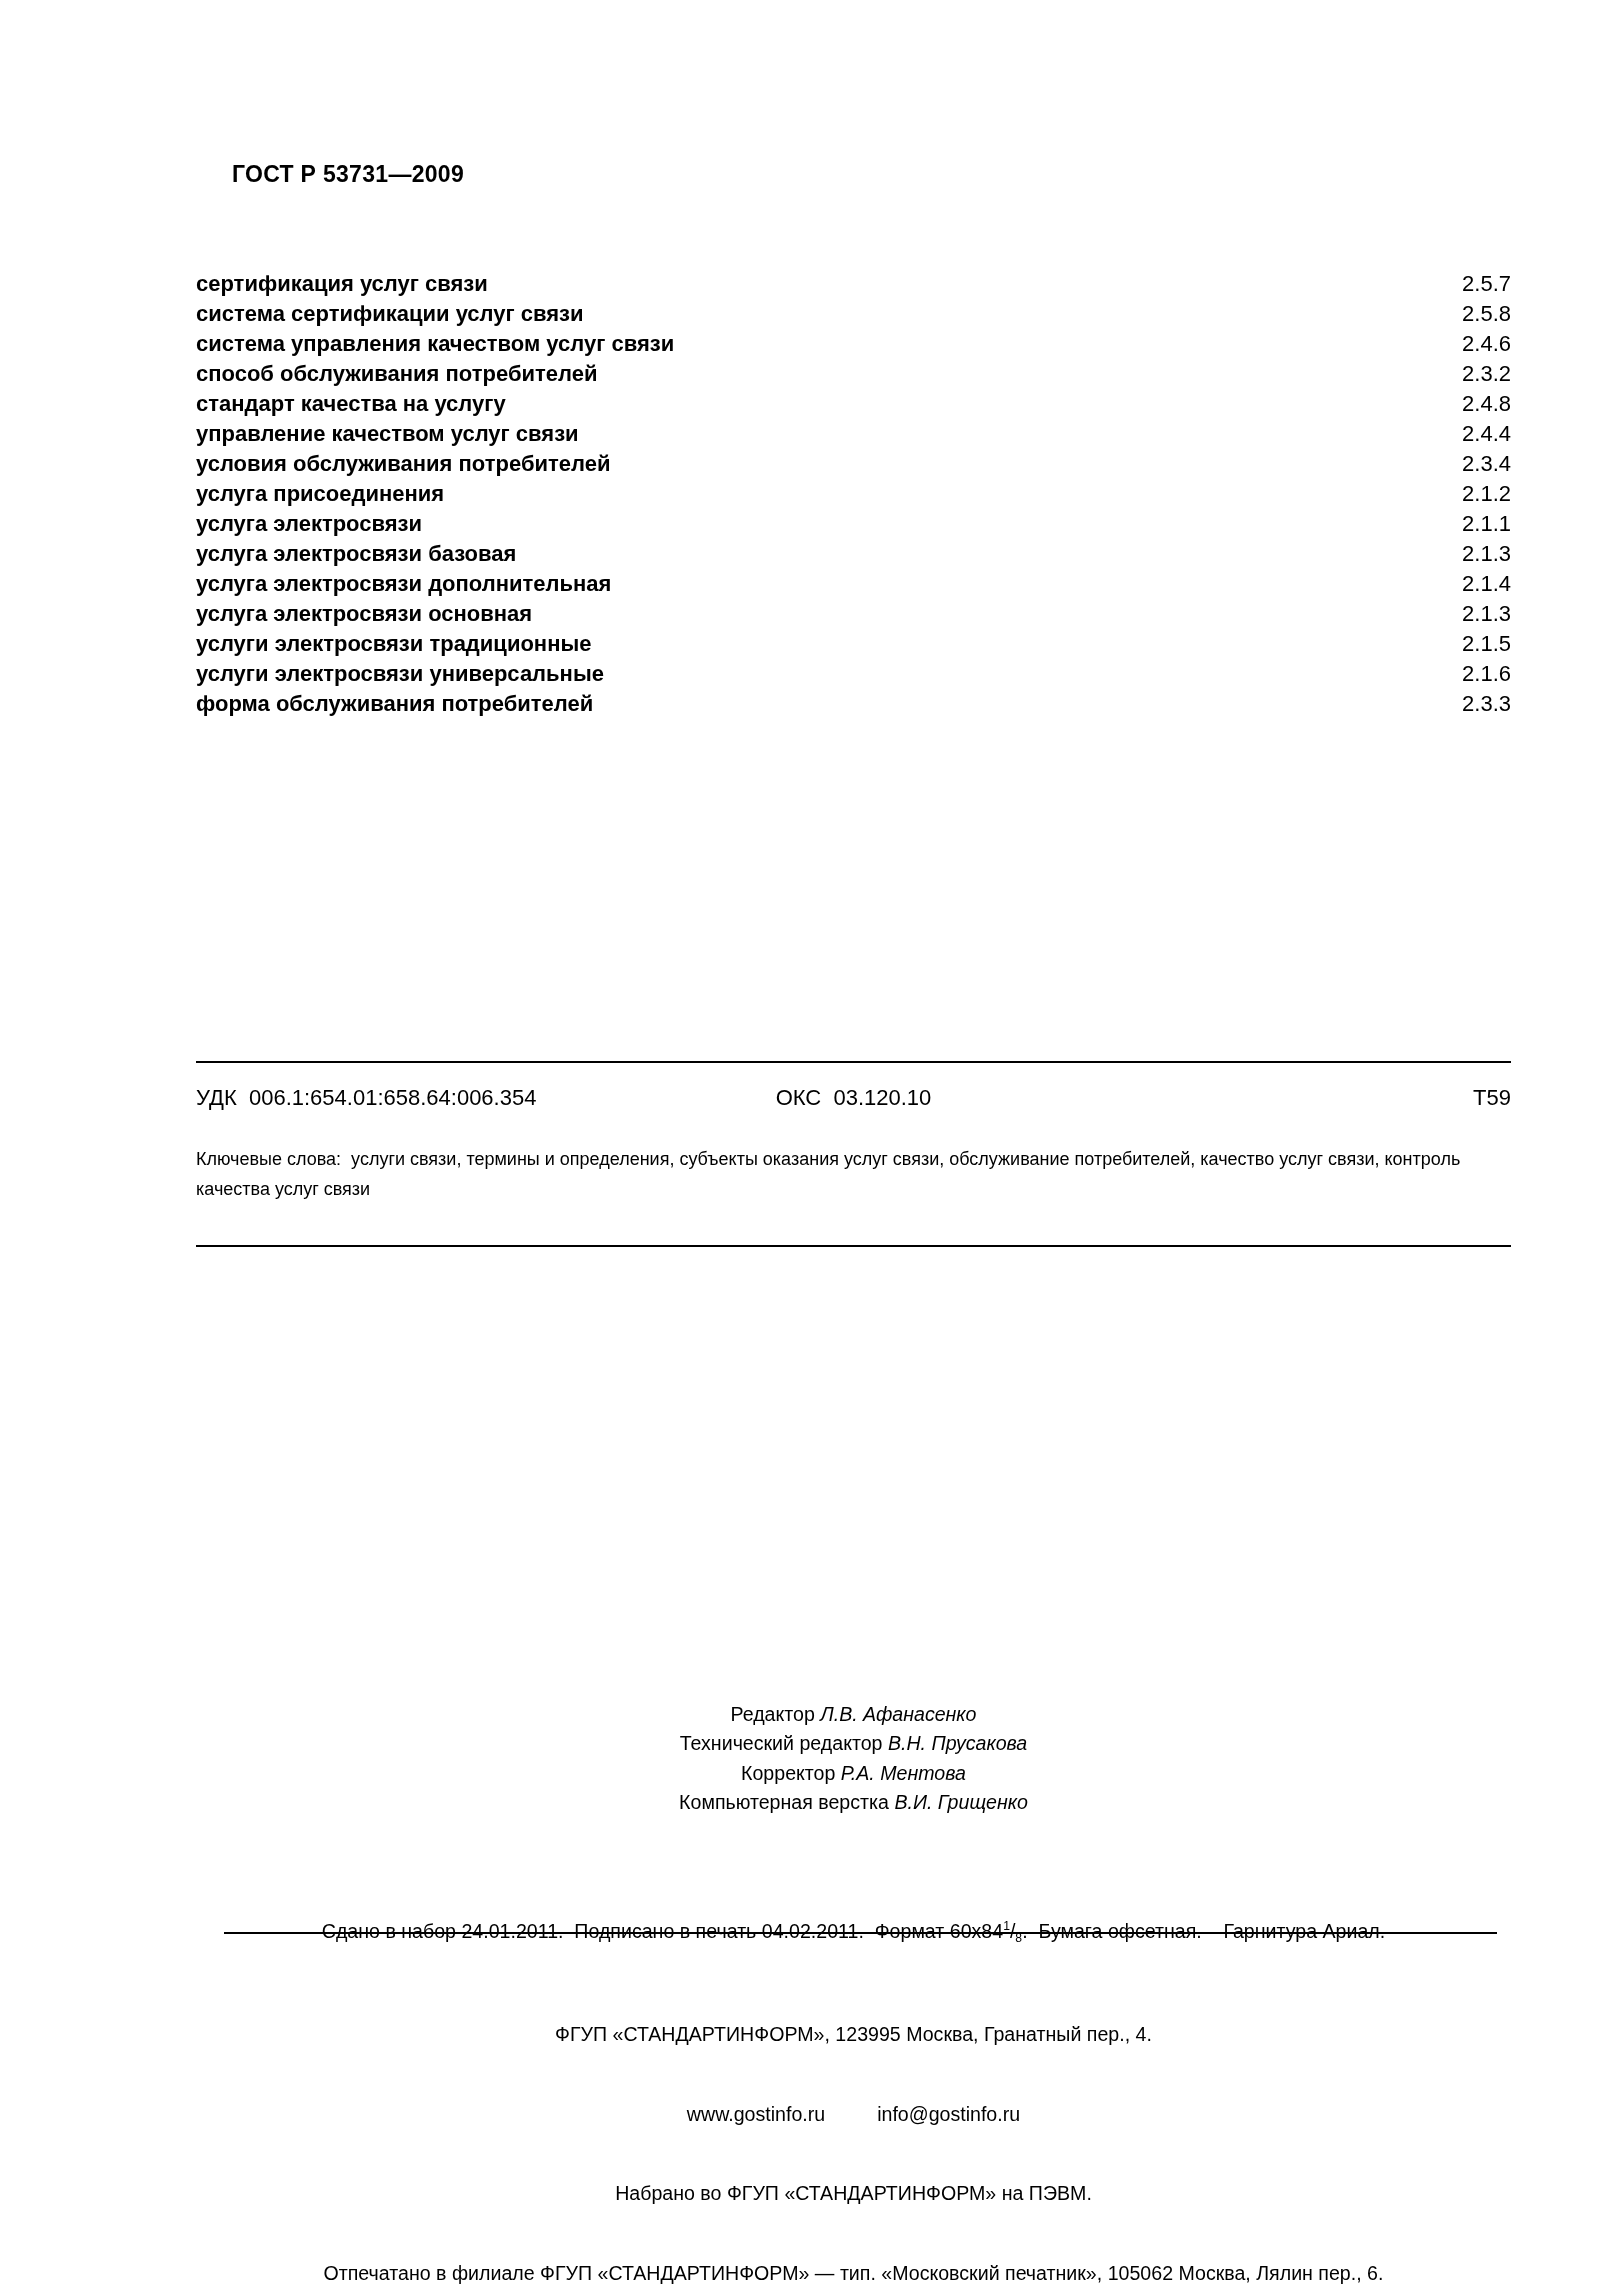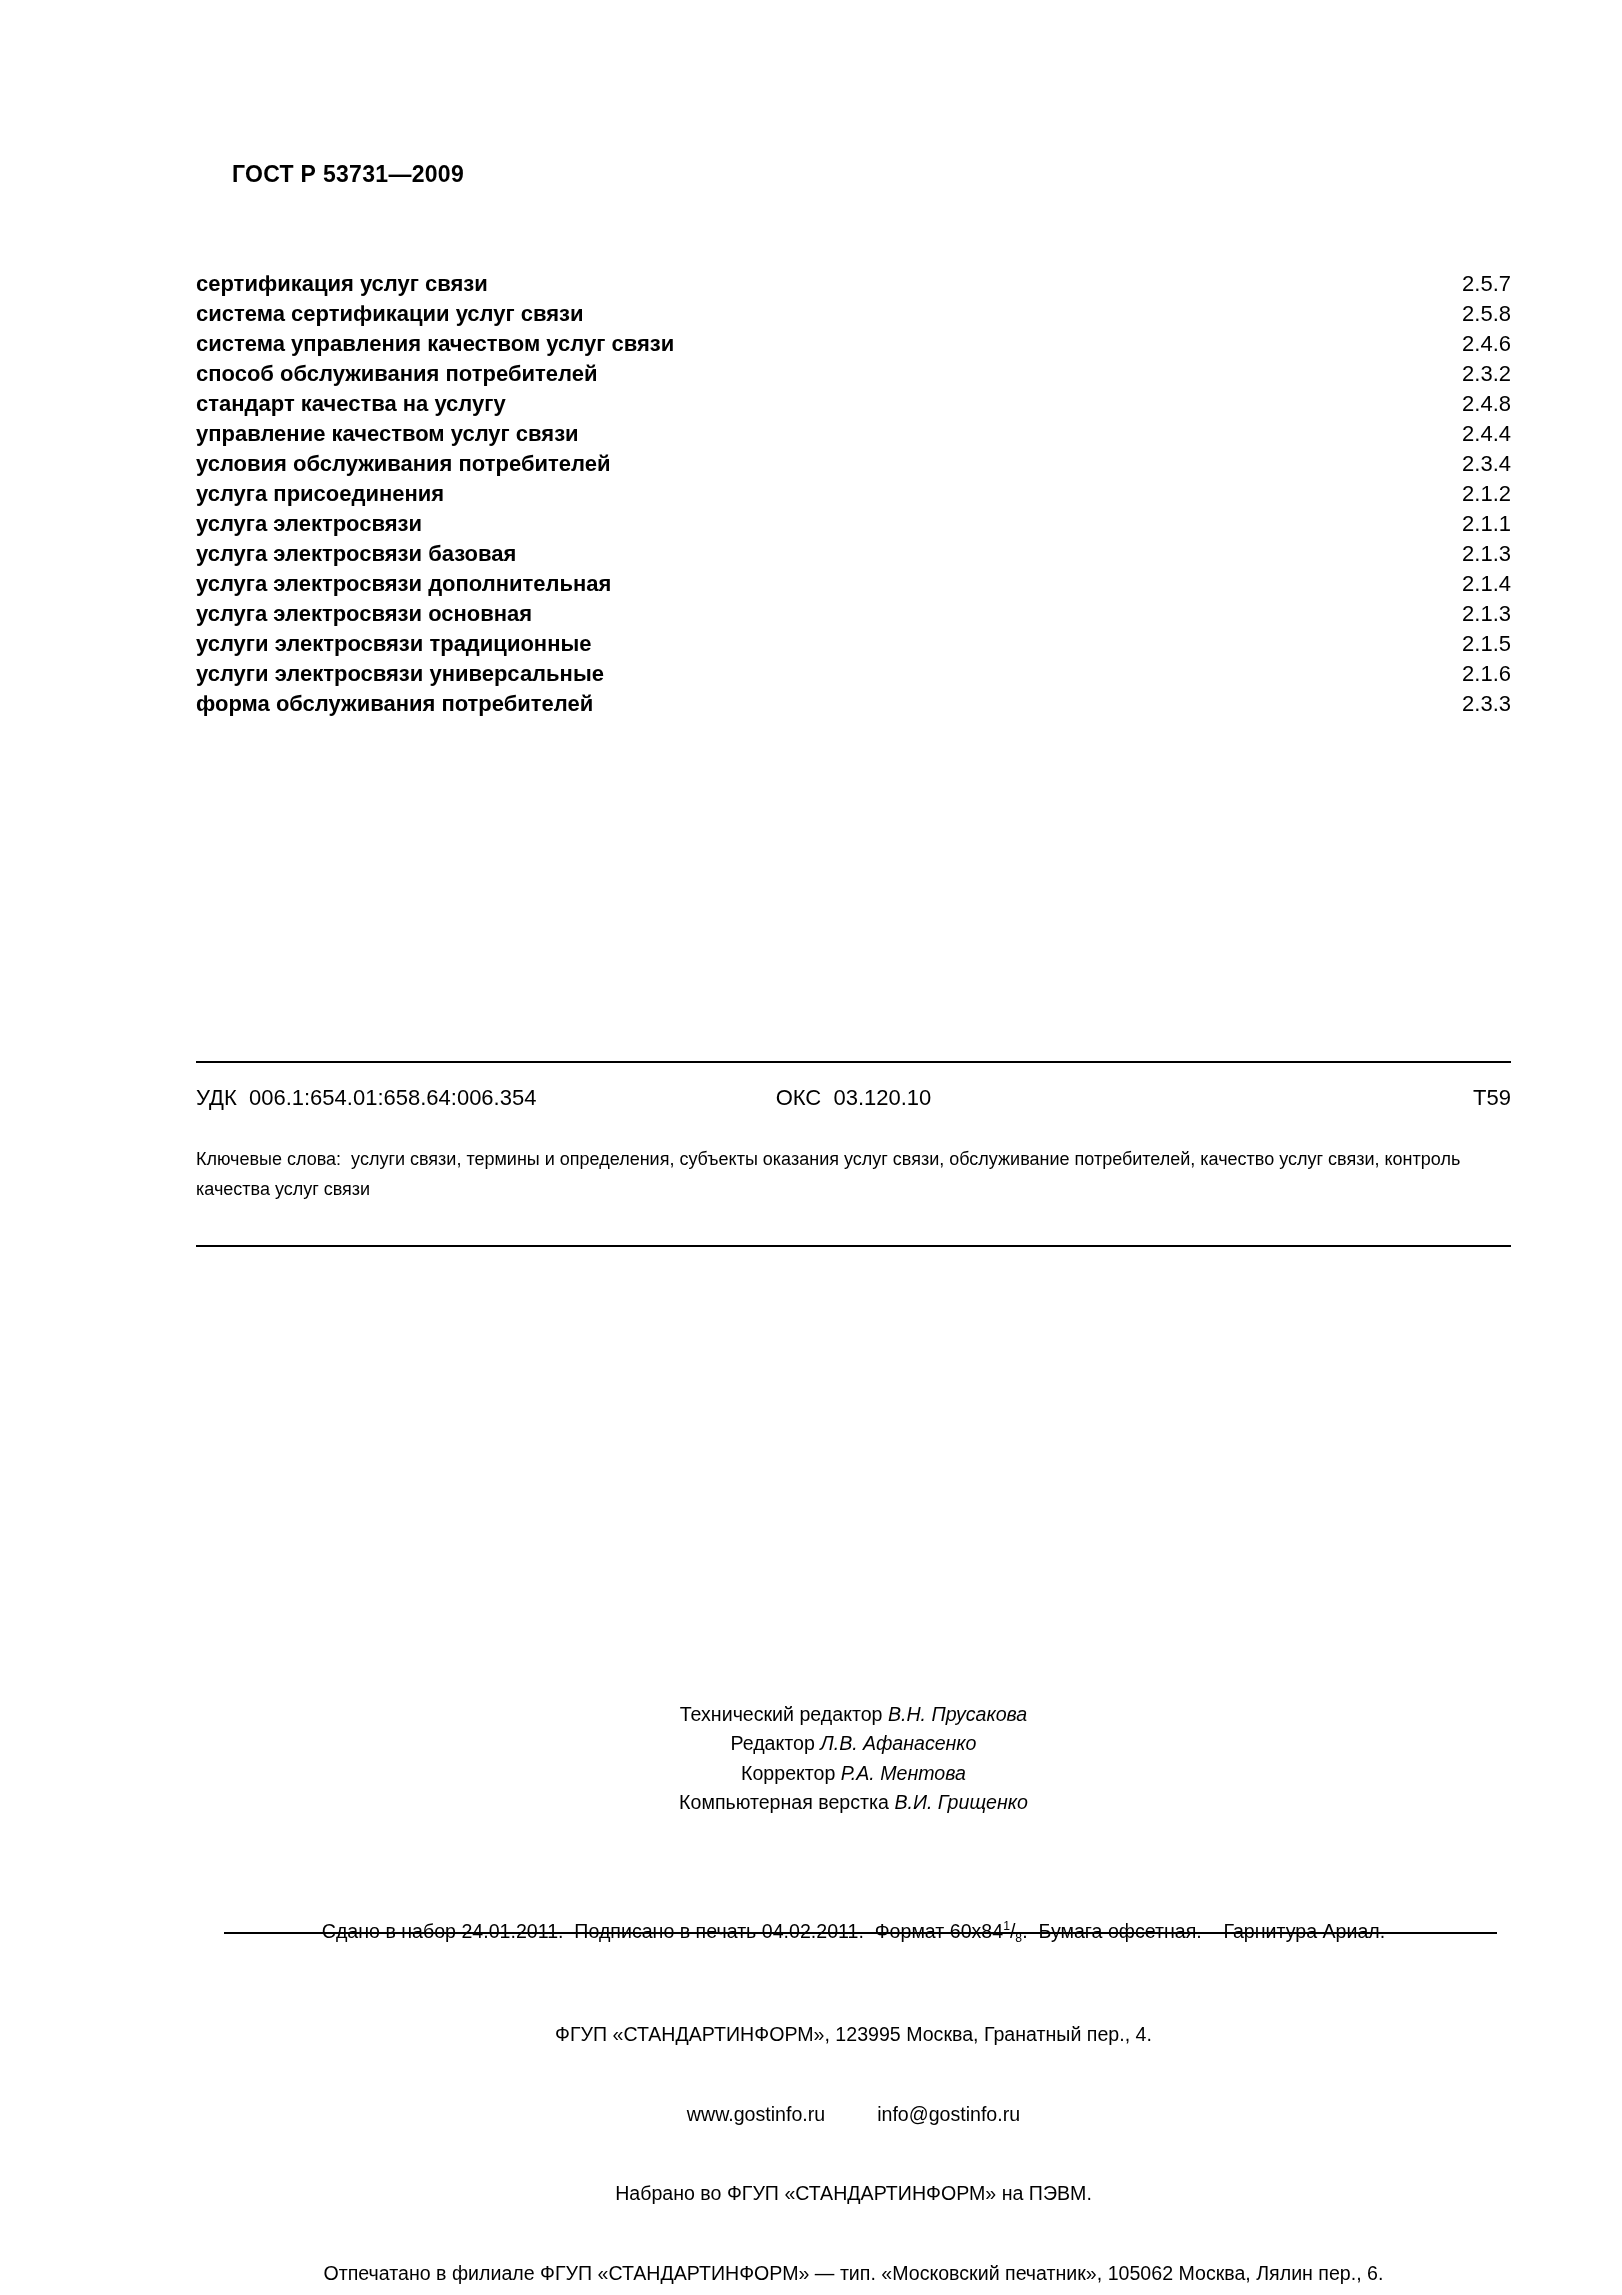--- a/index.html
+++ b/index.html
@@ -173,24 +173,24 @@
       <span class="oks">ОКС  03.120.10</span>
       <span class="t-code">Т59</span>
     </div>
 
     <div class="keywords">Ключевые слова:  услуги связи, термины и определения, субъекты оказания услуг связи, обслуживание потребителей, качество услуг связи, контроль качества услуг связи</div>
 
     <div class="rule rule2"></div>
 
     <div class="staff">
       <div class="staff-line">
+        <span class="role">Редактор </span><span class="name">Л.В. Афанасенко</span>
+      </div>
+      <div class="staff-line">
         <span class="role">Технический редактор </span><span class="name">В.Н. Прусакова</span>
-      </div>
-      <div class="staff-line">
-        <span class="role">Редактор </span><span class="name">Л.В. Афанасенко</span>
       </div>
       <div class="staff-line">
         <span class="role">Корректор </span><span class="name">Р.А. Ментова</span>
       </div>
       <div class="staff-line">
         <span class="role">Компьютерная верстка </span><span class="name">В.И. Грищенко</span>
       </div>
     </div>
 
     <div class="imprint">

